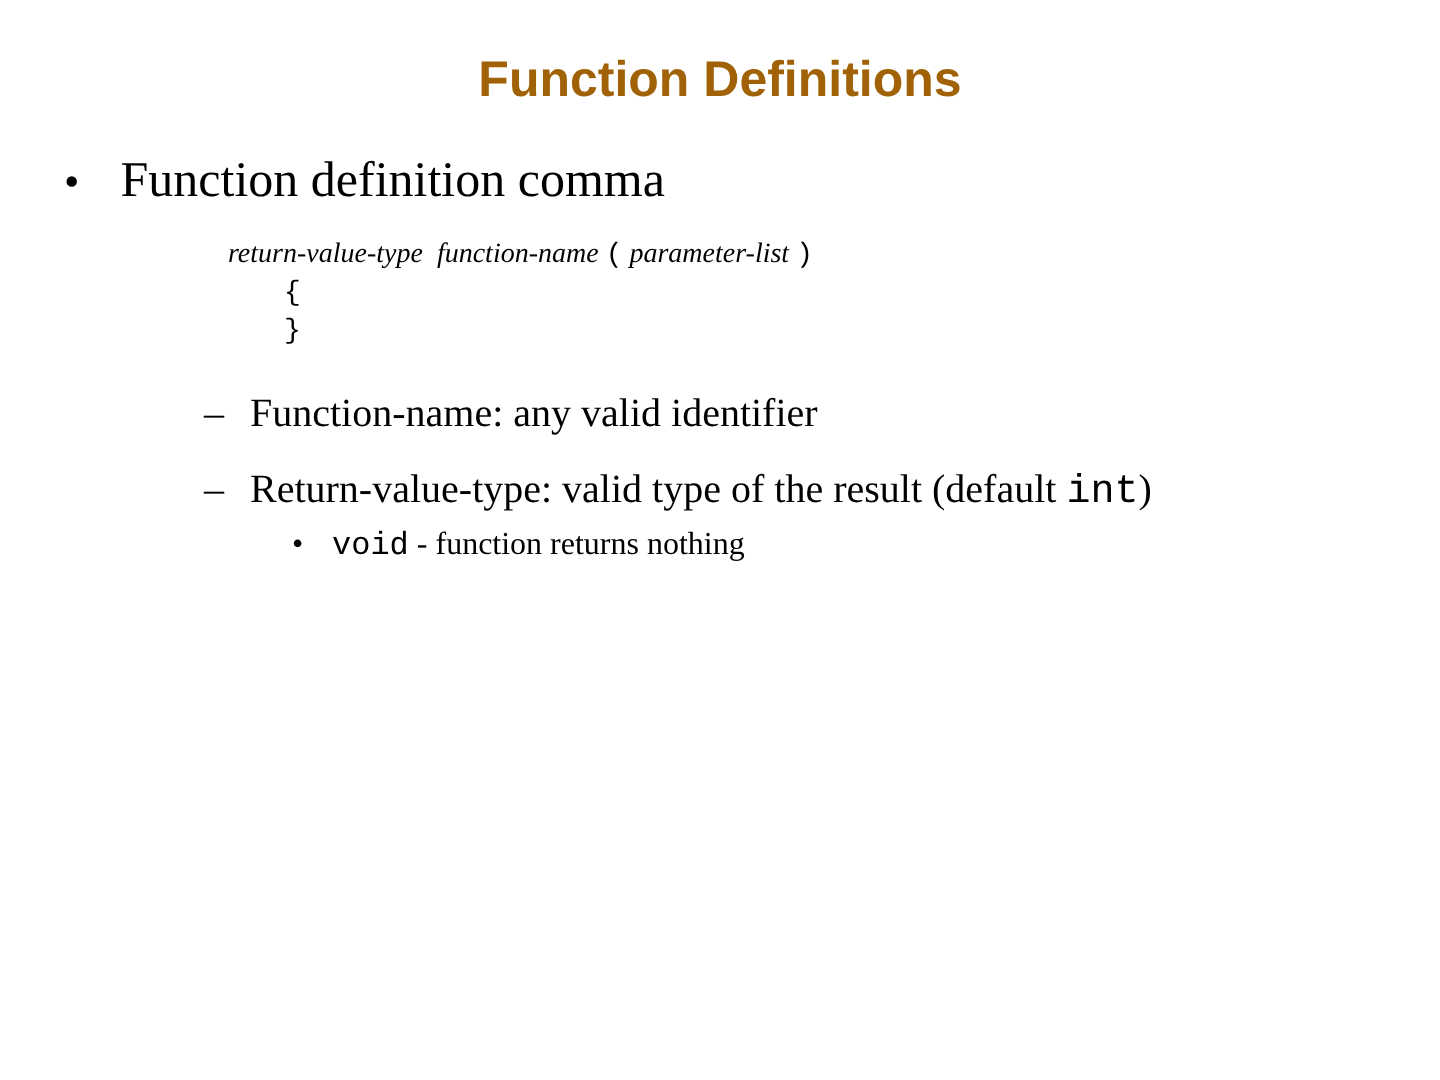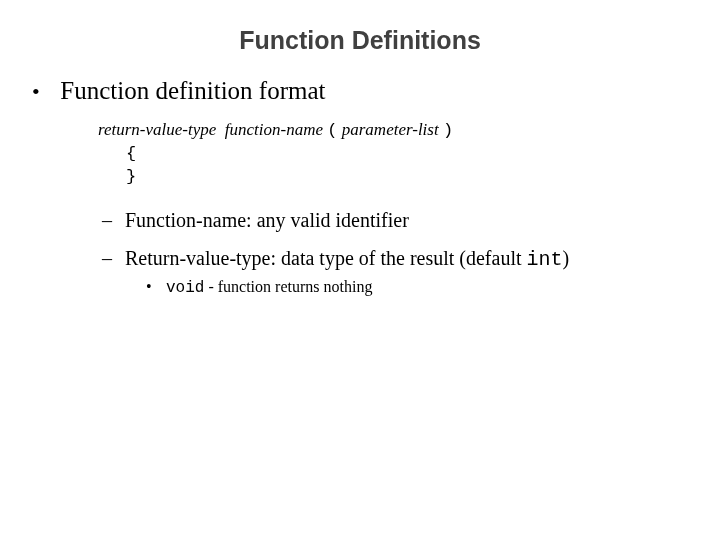--- a/index.html
+++ b/index.html
@@ -15,21 +15,21 @@
     width: 720px;
     height: 540px;
     position: relative;
     box-sizing: border-box;
     padding: 18px 26px 0 26px;
   }
   .title {
     text-align: center;
     font-family: Arial, Helvetica, sans-serif;
     font-weight: 700;
-    color: #404040;
+    color: #a16207;
     font-size: 25px;
     margin: 8px 0 22px 0;
   }
   ul.level1 {
     list-style: none;
     padding: 0;
     margin: 0 0 0 28px;
   }
   ul.level1 > li::before {
     content: "•";
@@ -37,22 +37,22 @@
     width: 22px;
     margin-left: -22px;
     font-size: 22px;
     vertical-align: 0;
   }
   ul.level1 > li {
     font-size: 25px;
     margin-bottom: 16px;
   }
   .codeblock {
-    margin: 14px 0 18px 44px;
-    font-size: 17px;
+    margin: 14px 0 18px 60px;
+    font-size: 14px;
     line-height: 1.35;
   }
   .codeblock .sig {
     font-style: italic;
   }
   .codeblock .brace-open {
     margin-left: 28px;
     font-family: "Courier New", Courier, monospace;
     font-style: normal;
   }
@@ -106,40 +106,40 @@
 </style>
 </head>
 <body>
 
 <div class="slide">
 
   <div class="title">Function Definitions</div>
 
   <ul class="level1">
     <li>
-      <span>Function definition format</span>
+      <span>Function definition comma</span>
 
       <div class="codeblock">
         <div class="sig">
           <span>return-value-type</span>&nbsp;
           <span>function-name</span>
           <span class="mono" style="font-style:normal">(</span>
           <span>parameter-list</span>
           <span class="mono" style="font-style:normal">)</span>
         </div>
         <div class="brace-open">{</div>
         <div class="brace-close">}</div>
       </div>
 
       <ul class="level2">
         <li>
           <span>Function-name: any valid identifier</span>
         </li>
         <li>
-          <span>Return-value-type: data type of the result (default </span><span class="mono">int</span><span>)</span>
+          <span>Return-value-type: valid type of the result (default </span><span class="mono">int</span><span>)</span>
           <ul class="level3">
             <li>
               <span class="mono">void</span><span> - function returns nothing</span>
             </li>
           </ul>
         </li>
       </ul>
 
     </li>
   </ul>

